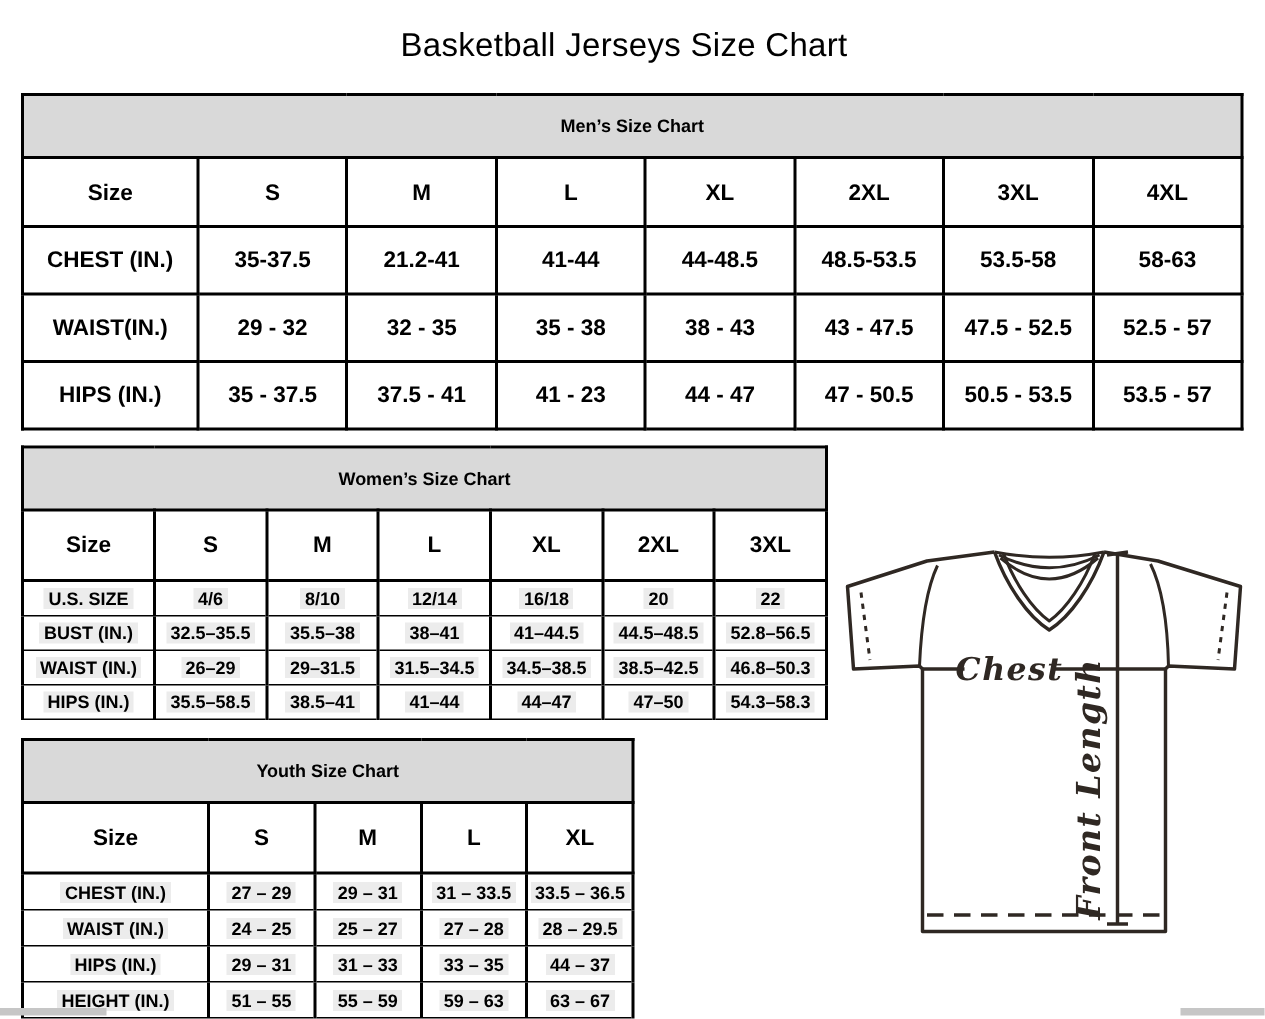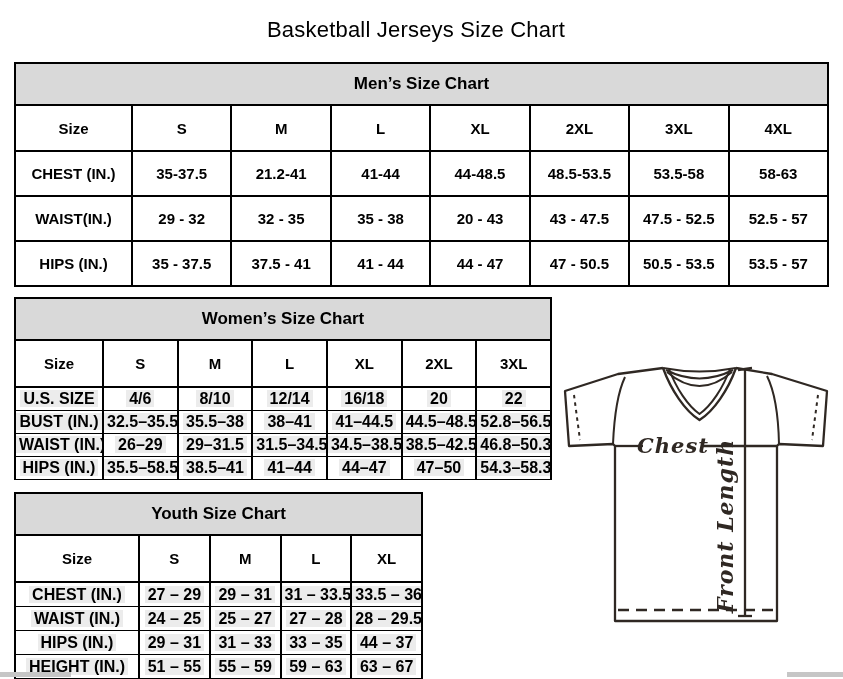--- a/index.html
+++ b/index.html
@@ -15,33 +15,33 @@
   .tbl-wrap{position:absolute;left:14px}
   .wrap-mens{top:62px;width:815px}
   .wrap-womens{top:297px;width:538px}
   .wrap-youth{top:492px;width:409px}
 
   table.sizes{border-collapse:collapse;table-layout:fixed;width:100%}
   table.sizes th,table.sizes td{
     border:2px solid #000;text-align:center;vertical-align:middle;
     font-weight:bold;padding:0;overflow:hidden;white-space:nowrap;
   }
-  tr.band th{background:var(--band,#d9d9d9);height:40px;font-size:17px}
+  tr.band th{background:var(--band,#d9d9d9);height:40px;font-size:12px}
 
   
   .mens col.c0{width:117px}
   .mens tr.head th{height:44px;font-size:15px}
   .mens tbody th,.mens tbody td{height:43px;font-size:15px}
 
   
   .womens col.c0{width:88px}
   .youth col.c0{width:124px}
   .small tr.head th{height:45px;font-size:15px}
   .small tbody th,.small tbody td{
-    height:22px;font-size:16px;border-top-width:1px;border-bottom-width:1px;margin-top:23px;
+    height:22px;font-size:12px;border-top-width:1px;border-bottom-width:1px;margin-top:23px;
   }
   .youth tbody th,.youth tbody td{height:23px}
   .hl{background:var(--highlight,#ececec);padding:0 3px}
 
   
   .jersey{position:absolute;left:555px;top:358px;width:288px;height:308px}
   .jersey path,.jersey line{fill:none;stroke:var(--line,#2f2823);stroke-width:2.3;stroke-linejoin:round;stroke-linecap:butt}
   .jersey .thin{stroke-width:2}
   .jersey text{
     fill:var(--line,#2f2823);
@@ -94,30 +94,30 @@
           <td>44-48.5</td>
           <td>48.5-53.5</td>
           <td>53.5-58</td>
           <td>58-63</td>
         </tr>
         <tr>
           <th>WAIST(IN.)</th>
           <td>29 - 32</td>
           <td>32 - 35</td>
           <td>35 - 38</td>
-          <td>20 - 43</td>
+          <td>38 - 43</td>
           <td>43 - 47.5</td>
           <td>47.5 - 52.5</td>
           <td>52.5 - 57</td>
         </tr>
         <tr>
           <th>HIPS (IN.)</th>
           <td>35 - 37.5</td>
           <td>37.5 - 41</td>
-          <td>41 - 44</td>
+          <td>41 - 23</td>
           <td>44 - 47</td>
           <td>47 - 50.5</td>
           <td>50.5 - 53.5</td>
           <td>53.5 - 57</td>
         </tr>
       </tbody>
     </table>
 </div>
 
 <div class="tbl-wrap wrap-womens">

